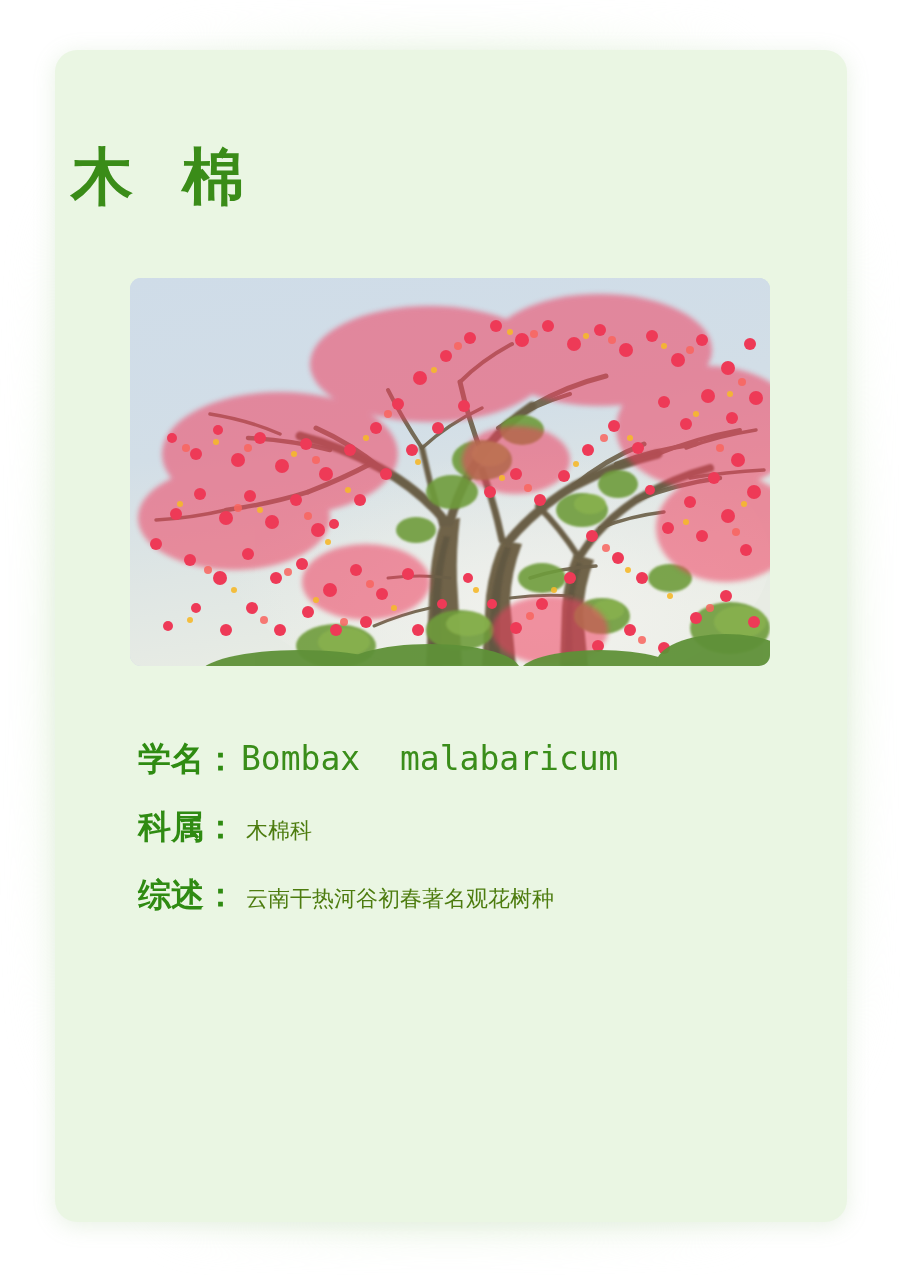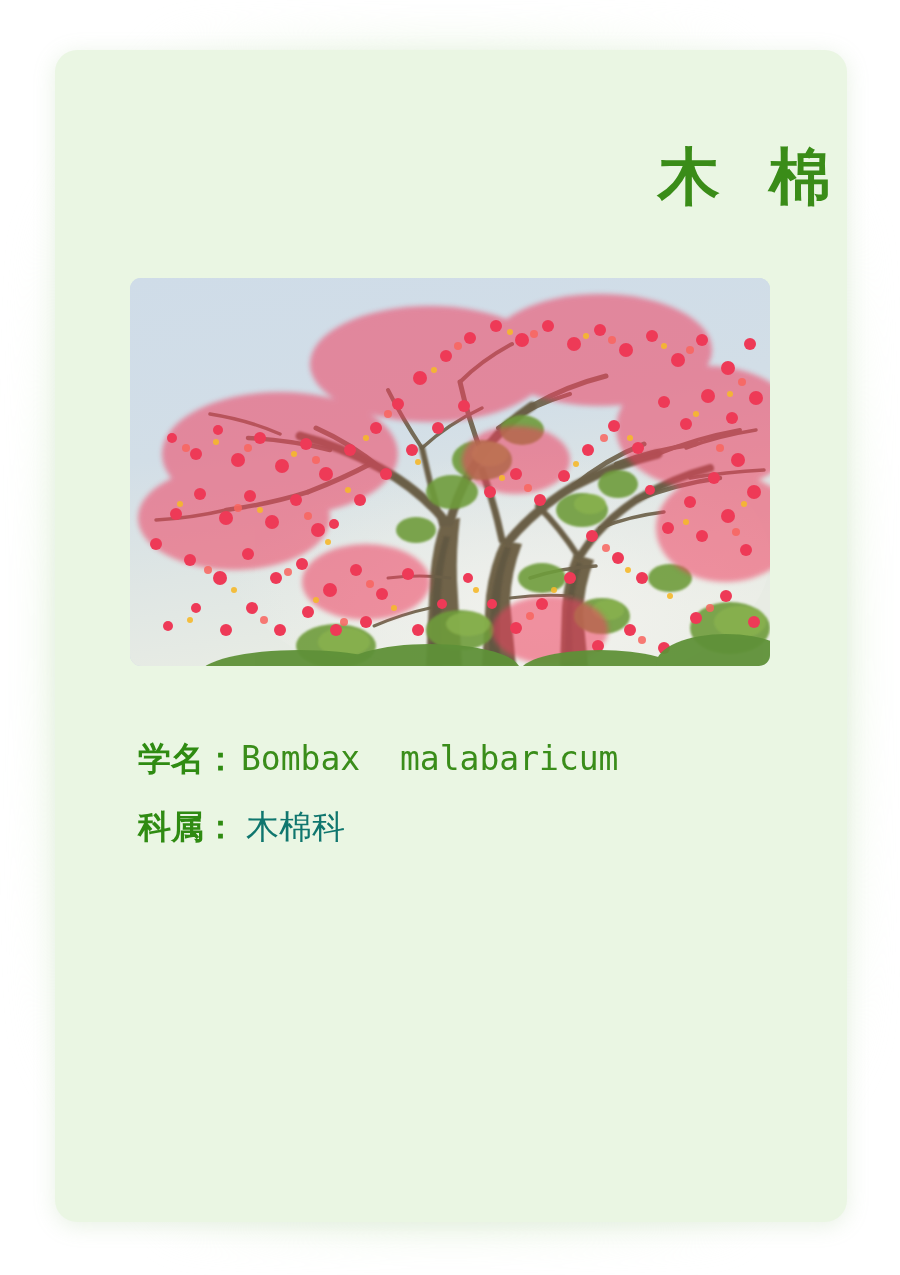--- a/index.html
+++ b/index.html
@@ -41,21 +41,21 @@
     border-radius: 22px;
     box-shadow: 0 4px 22px rgba(150,190,130,0.22);
     overflow: hidden;
   }
 
   #title {
     position: absolute;
     left: 0;
     top: 96px;
     width: 792px;
-    text-align: right;
+    text-align: left;
     font-size: 62px;
     font-weight: bold;
     color: #3a8c18;
     letter-spacing: 16px;
     text-indent: 16px;
     line-height: 1;
     font-family: "Liberation Sans", "DejaVu Sans", sans-serif;
   }
 
   
@@ -84,22 +84,22 @@
     white-space: nowrap;
   }
   .lbl {
     font-weight: bold;
     color: #2f8b12;
     font-size: 33px;
     font-family: Liberation Sans, sans-serif;
   }
   .val {
     font-weight: normal;
-    color: #0f766e;
-    font-size: 33px;
+    color: #4d7c0f;
+    font-size: 22px;
     padding-left: 9px;
     font-family: "Liberation Sans", "DejaVu Sans", sans-serif;
   }
   .val.mono {
     font-family: "DejaVu Sans Mono", "Liberation Mono", monospace;
     font-size: 33px;
     color: #3a8d1a;
     letter-spacing: 0px;
     padding-left: 4px;
     white-space: pre;
@@ -386,15 +386,18 @@
 
     <div class="row">
       <span class="lbl">学名：</span><span class="val mono">Bombax  malabaricum</span>
     </div>
 
     <div class="row">
       <span class="lbl">科属：</span><span class="val">木棉科</span>
     </div>
 
 
+    <div class="row">
+      <span class="lbl">综述：</span><span class="val">云南干热河谷初春著名观花树种</span>
+    </div>
 
   </div>
 </div>
 
 </body></html>

